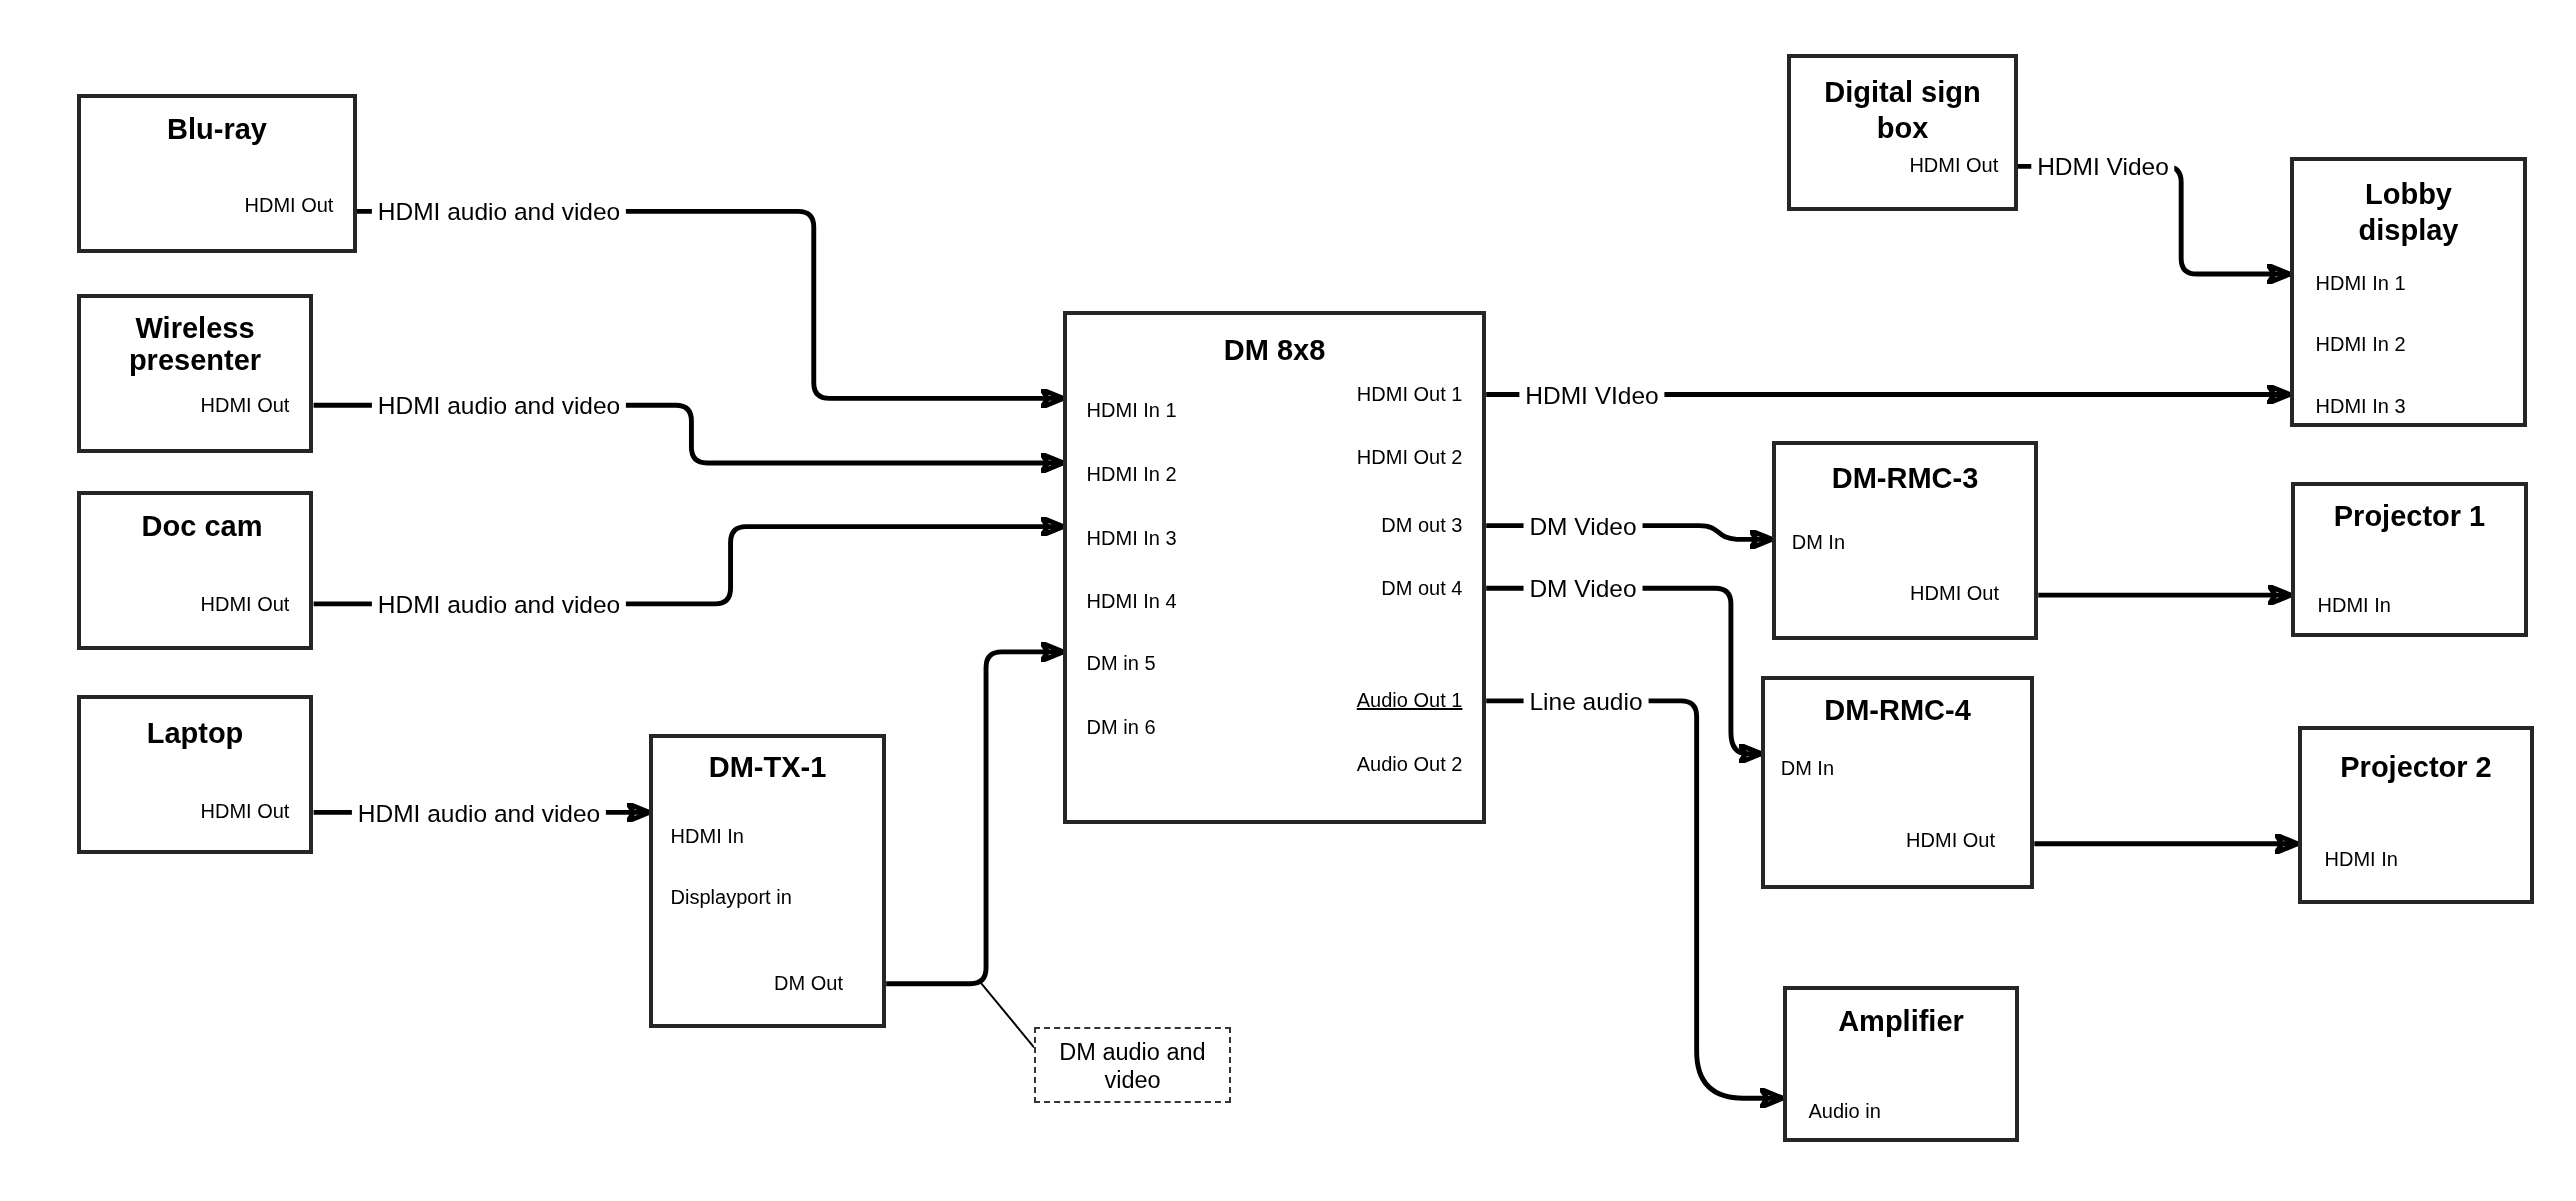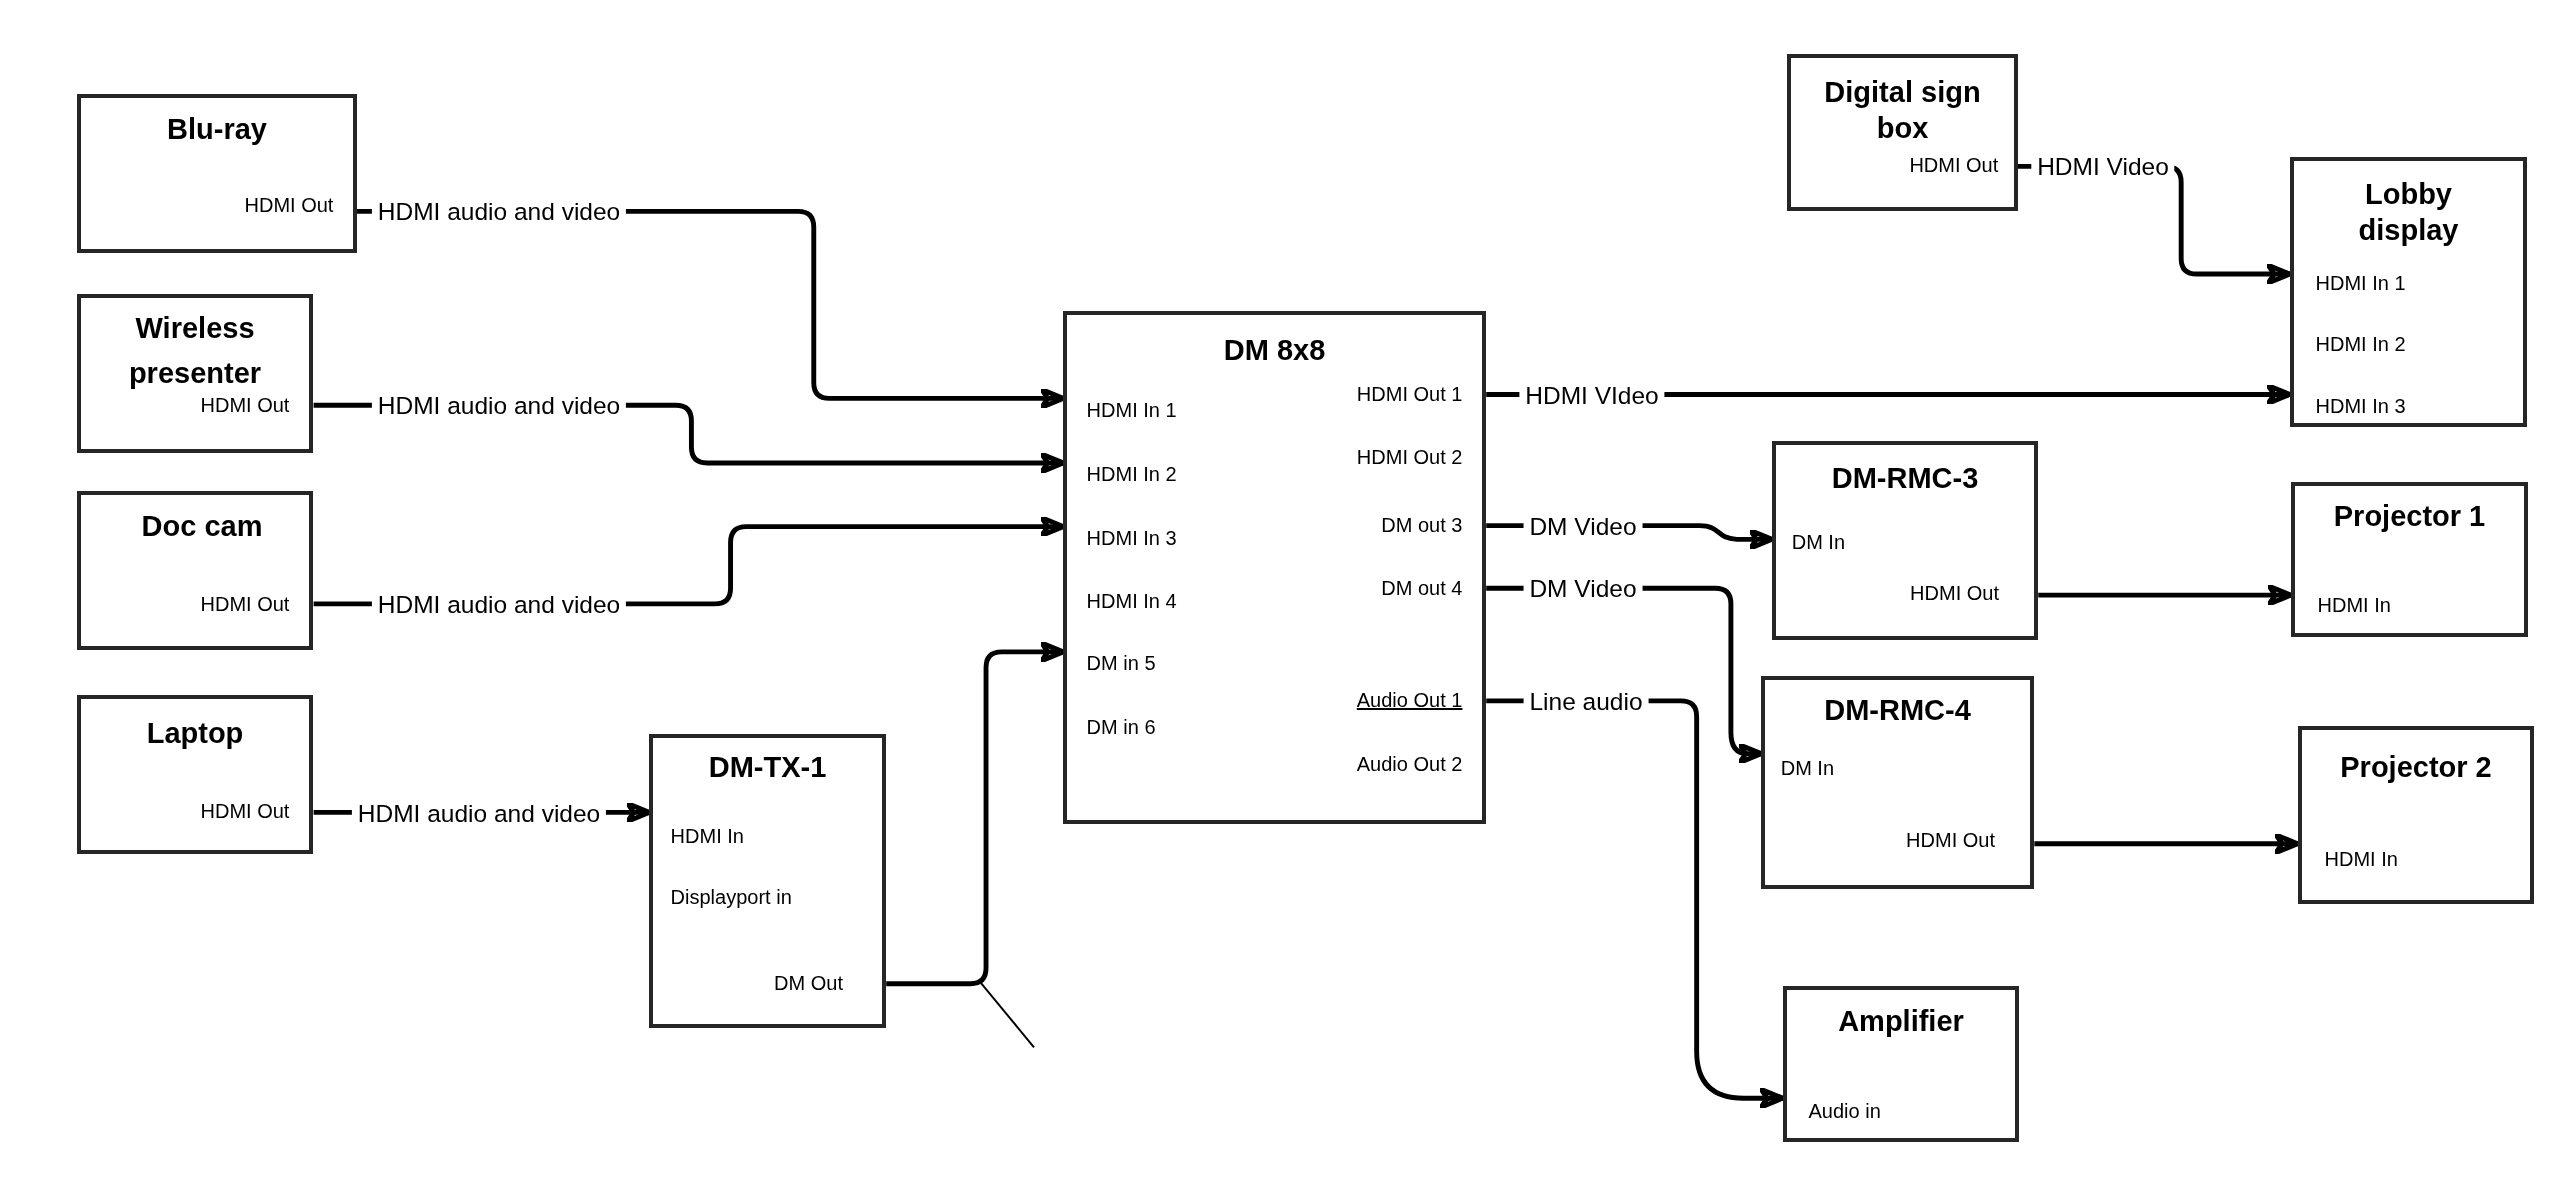--- a/index.html
+++ b/index.html
@@ -45,21 +45,21 @@
     <path d="M 2078 862 H 2347" marker-end="url(#arr)"></path>
   </svg>
 
   <div class="node" style="left:77px;top:94px;width:280px;height:159px;">
     <div class="title" style="top:12.7px;">Blu-ray</div>
     <div class="port r" style="top:91px;">HDMI Out</div>
   </div>
 
   <div class="node" style="left:77px;top:294px;width:236px;height:159px;">
     <div class="title" style="top:11.7px;">Wireless</div>
-    <div class="title" style="top:57px;">presenter</div>
+    <div class="title" style="top:44px;">presenter</div>
     <div class="port r" style="top:91px;">HDMI Out</div>
   </div>
 
   <div class="node" style="left:77px;top:491px;width:236px;height:159px;">
     <div class="title" style="top:12.7px;padding-left:7px;">Doc cam</div>
     <div class="port r" style="top:93px;">HDMI Out</div>
   </div>
 
   <div class="node" style="left:77px;top:695px;width:236px;height:159px;">
     <div class="title" style="top:15.7px;">Laptop</div>
@@ -133,15 +133,19 @@
   <div class="edge-label" style="left:499px;top:211px;">HDMI audio and video</div>
   <div class="edge-label" style="left:499px;top:405px;">HDMI audio and video</div>
   <div class="edge-label" style="left:499px;top:604px;">HDMI audio and video</div>
   <div class="edge-label" style="left:479px;top:813px;">HDMI audio and video</div>
   <div class="edge-label" style="left:1592px;top:395px;">HDMI VIdeo</div>
   <div class="edge-label" style="left:1583px;top:526px;">DM Video</div>
   <div class="edge-label" style="left:1583px;top:588px;">DM Video</div>
   <div class="edge-label" style="left:1586px;top:701px;">Line audio</div>
   <div class="edge-label" style="left:2103px;top:166px;">HDMI Video</div>
 
+  <div class="note" style="left:1034px;top:1027px;width:197px;height:76px;">
+    <div>DM audio and</div>
+    <div>video</div>
+  </div>
 
 </div>
 
 
 </body></html>

